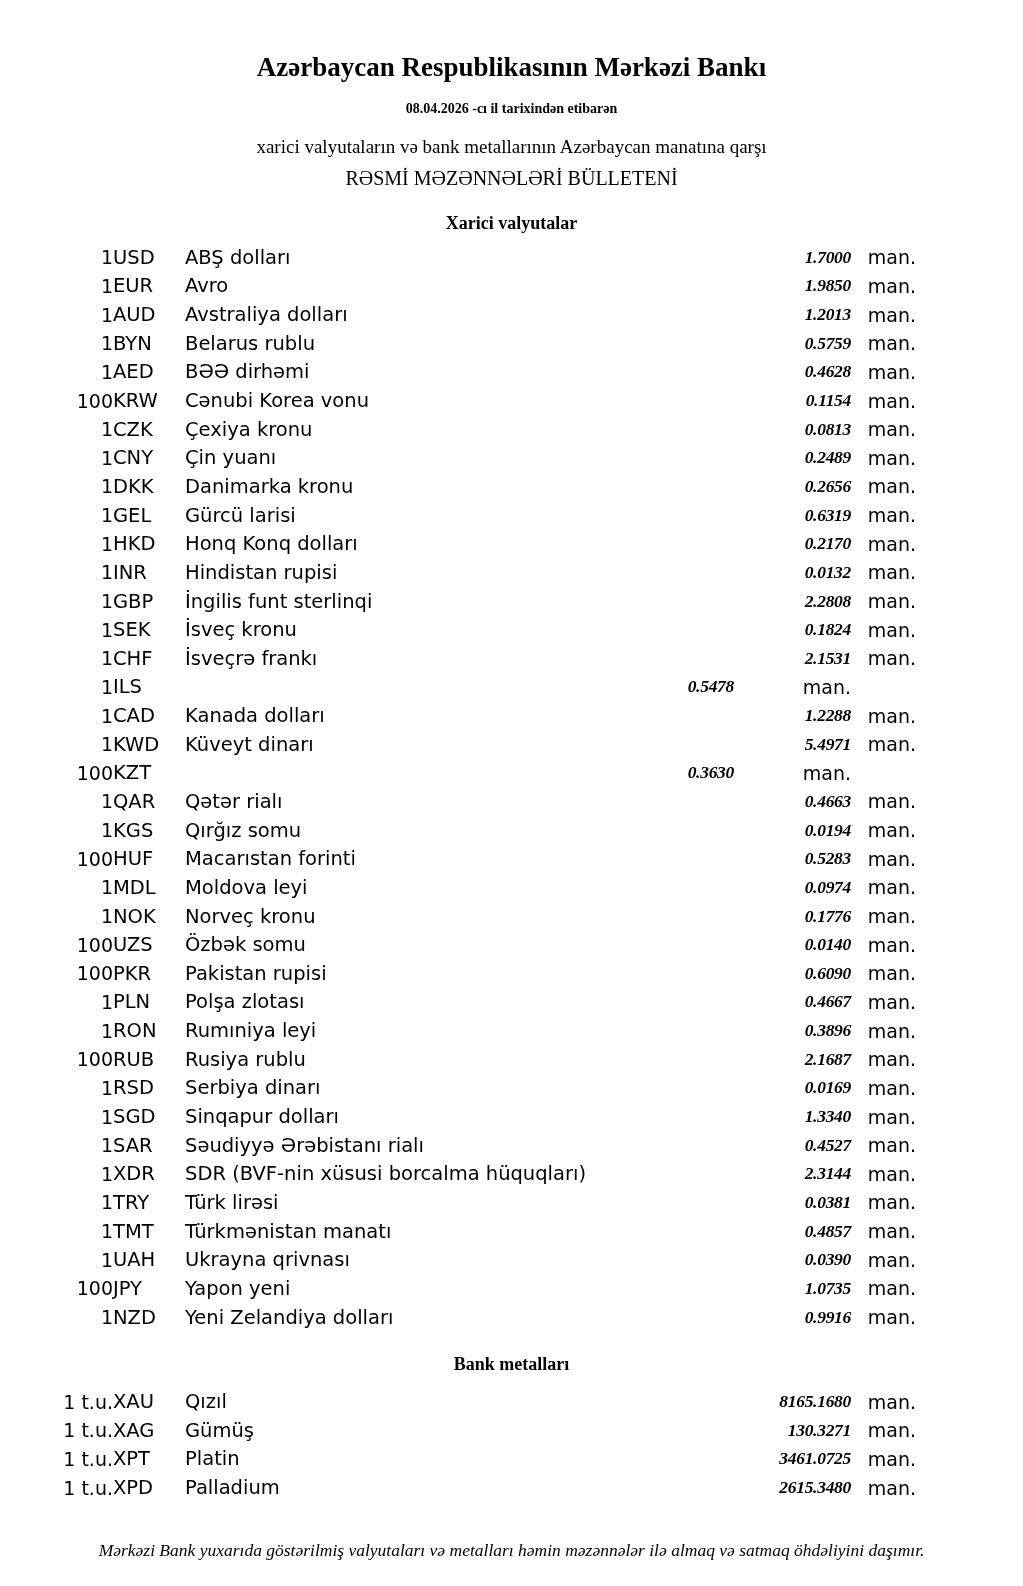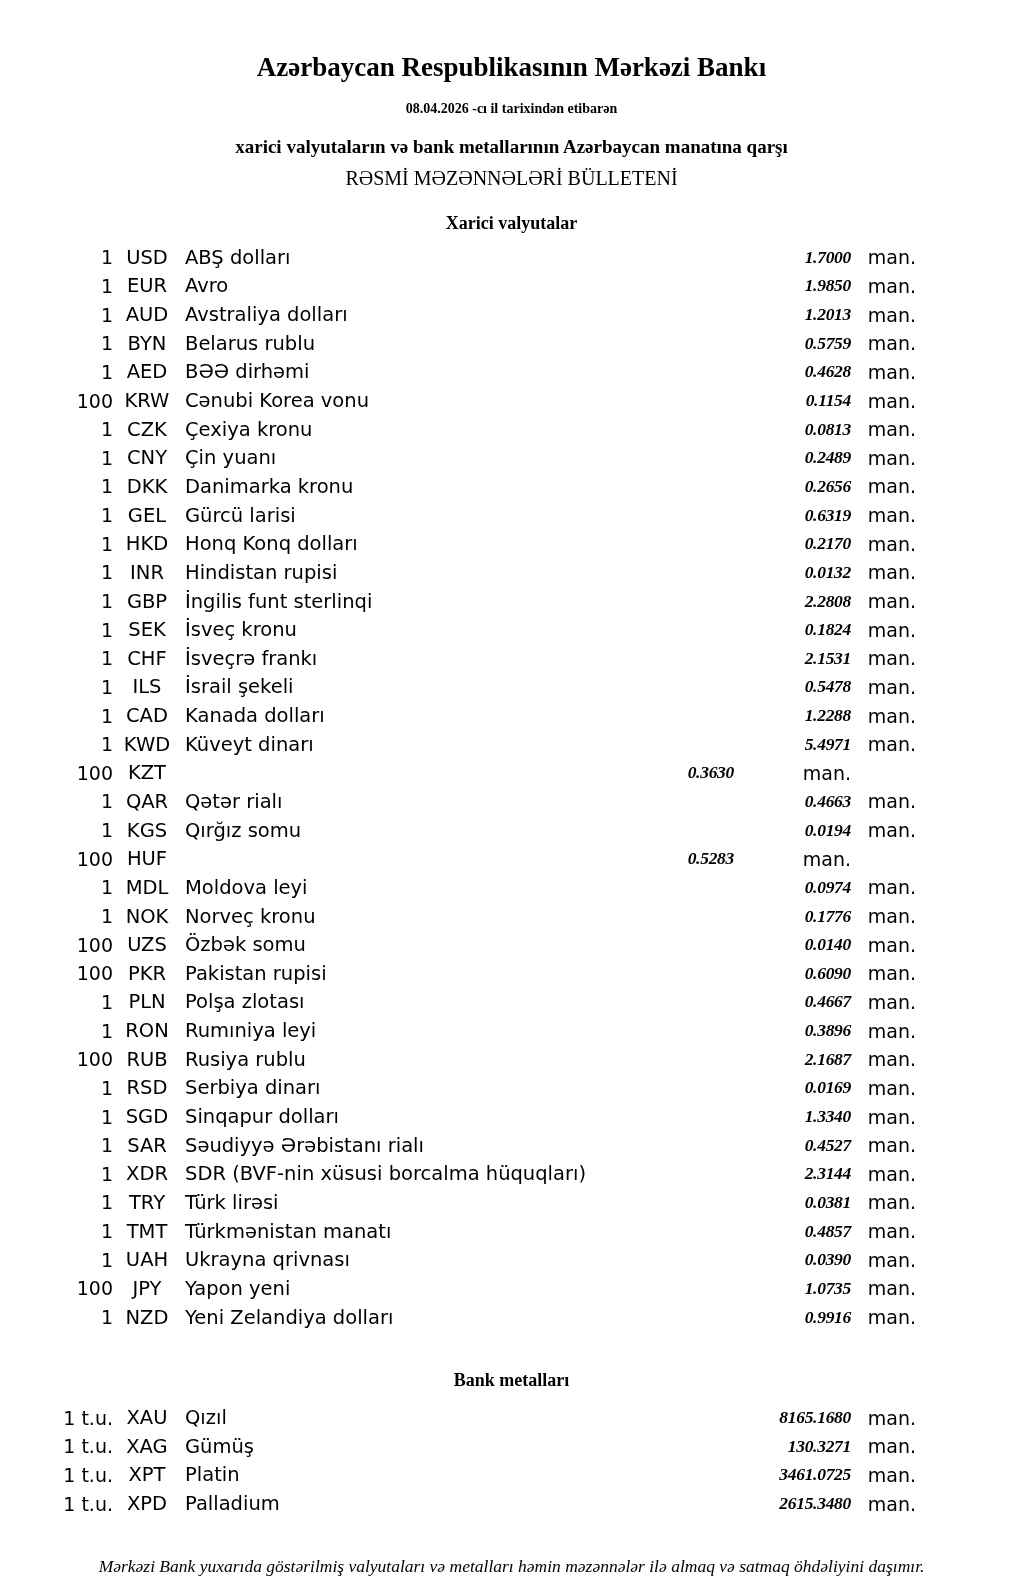--- a/index.html
+++ b/index.html
@@ -22,58 +22,58 @@
   }
   .date-line {
     font-family: "Liberation Serif", serif;
     font-weight: 700;
     font-size: 14px;
     line-height: 26px;
     margin-top: 12px;
   }
   .subtitle {
     font-family: "Liberation Serif", serif;
-    font-weight: 700;
+    font-weight: 400;
     font-size: 19px;
     line-height: 26px;
     margin-top: 12px;
   }
   .bulletin-title {
     font-family: "Liberation Serif", serif;
     font-weight: 400;
     font-size: 20px;
     line-height: 28px;
     margin-top: 4px;
   }
   .section-title {
     font-family: "Liberation Serif", serif;
     font-weight: 700;
     font-size: 18px;
     line-height: 24px;
     text-align: center;
     margin-top: 19px;
   }
-  .metals-title { margin-top: 36px; line-height: 26px; }
+  .metals-title { margin-top: 20px; line-height: 26px; }
 
   .rates-table { margin-top: 8px; }
   .metals-table { margin-top: 10px; }
 
   .rate-row {
     display: grid;
     grid-template-columns: 113px 68px 1fr 117px 65px;
     align-items: center;
     height: 28.65px;
     padding-right: 107px;
   }
   .qty-cell {
     text-align: right;
     font-size: 19px;
   }
   .code-cell {
-    text-align: center;
+    text-align: left;
     font-size: 19.5px;
   }
   .name-cell {
     text-align: left;
     font-size: 19.5px;
     padding-left: 4px;
     white-space: nowrap;
     overflow: hidden;
   }
   .rate-cell {
@@ -230,21 +230,20 @@
     <span class="qty-cell">1</span>
     <span class="code-cell">CHF</span>
     <span class="name-cell">İsveçrə frankı</span>
     <span class="rate-cell">2.1531</span>
     <span class="unit-cell">man.</span>
   </div>
 
   <div class="rate-row">
     <span class="qty-cell">1</span>
     <span class="code-cell">ILS</span>
-    <span class="name-cell">İsrail şekeli</span>
     <span class="rate-cell">0.5478</span>
     <span class="unit-cell">man.</span>
   </div>
 
   <div class="rate-row">
     <span class="qty-cell">1</span>
     <span class="code-cell">CAD</span>
     <span class="name-cell">Kanada dolları</span>
     <span class="rate-cell">1.2288</span>
     <span class="unit-cell">man.</span>
@@ -277,20 +276,21 @@
     <span class="qty-cell">1</span>
     <span class="code-cell">KGS</span>
     <span class="name-cell">Qırğız somu</span>
     <span class="rate-cell">0.0194</span>
     <span class="unit-cell">man.</span>
   </div>
 
   <div class="rate-row">
     <span class="qty-cell">100</span>
     <span class="code-cell">HUF</span>
+    <span class="name-cell">Macarıstan forinti</span>
     <span class="rate-cell">0.5283</span>
     <span class="unit-cell">man.</span>
   </div>
 
   <div class="rate-row">
     <span class="qty-cell">1</span>
     <span class="code-cell">MDL</span>
     <span class="name-cell">Moldova leyi</span>
     <span class="rate-cell">0.0974</span>
     <span class="unit-cell">man.</span>

